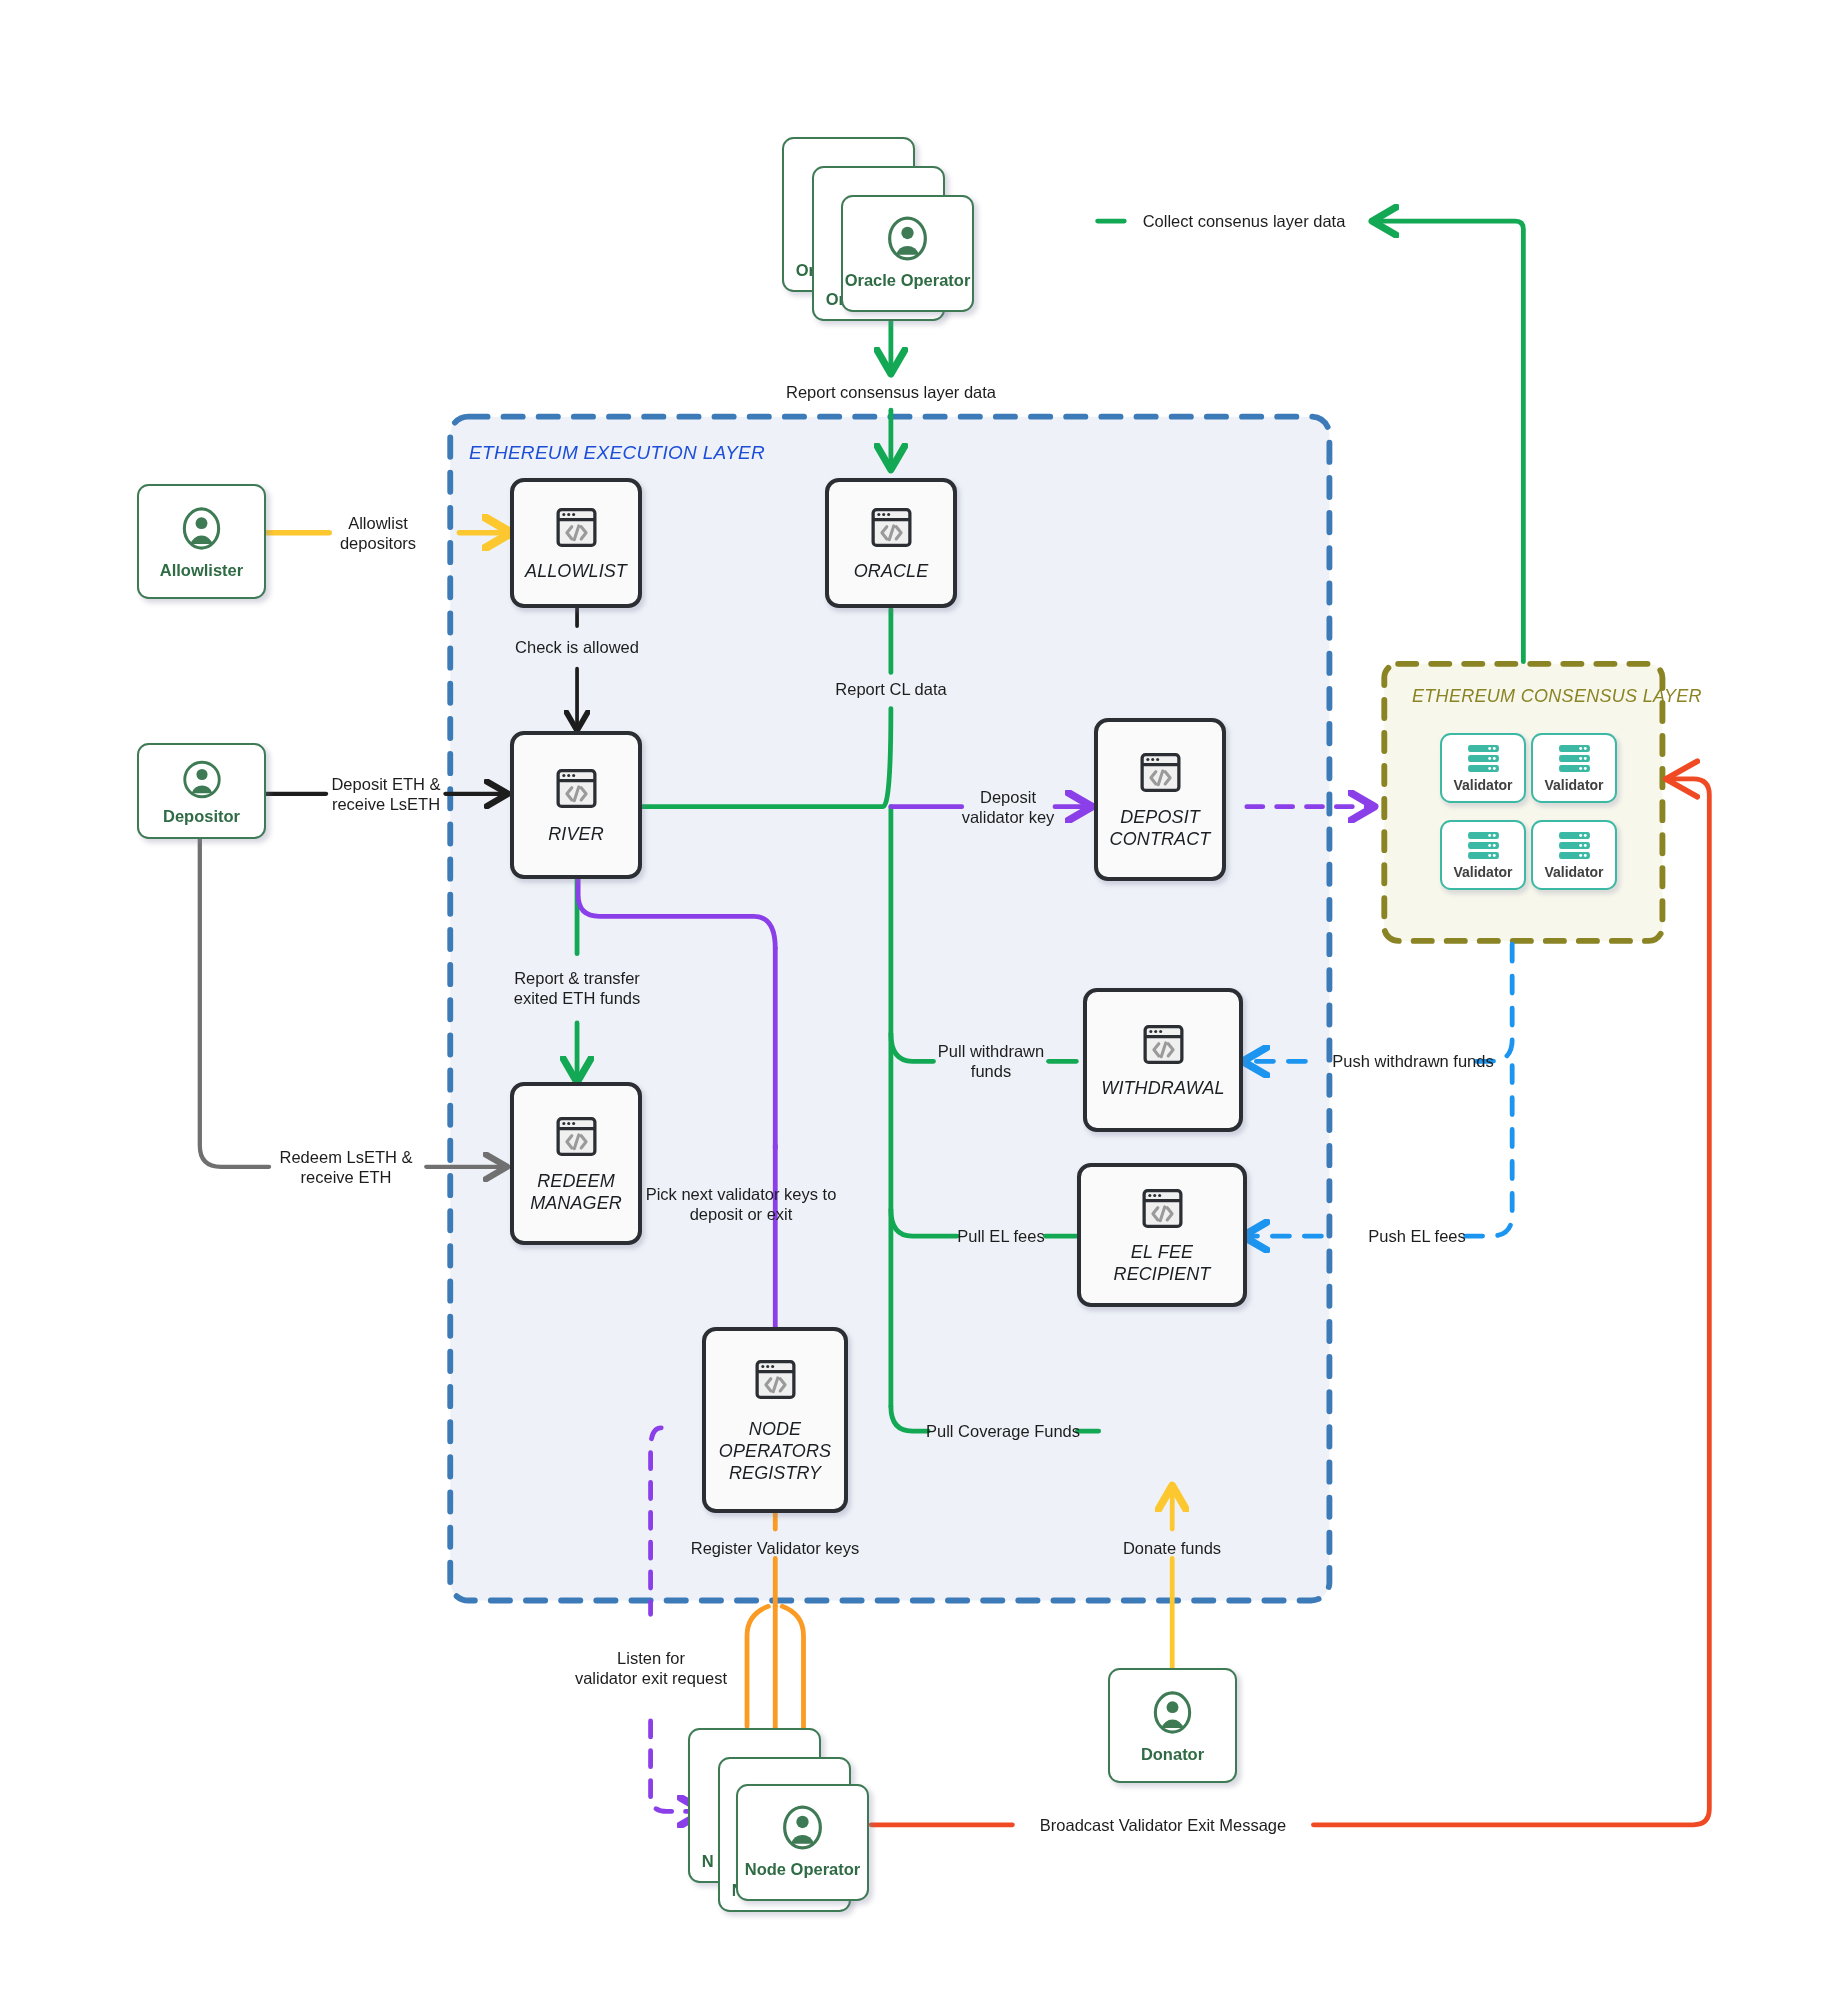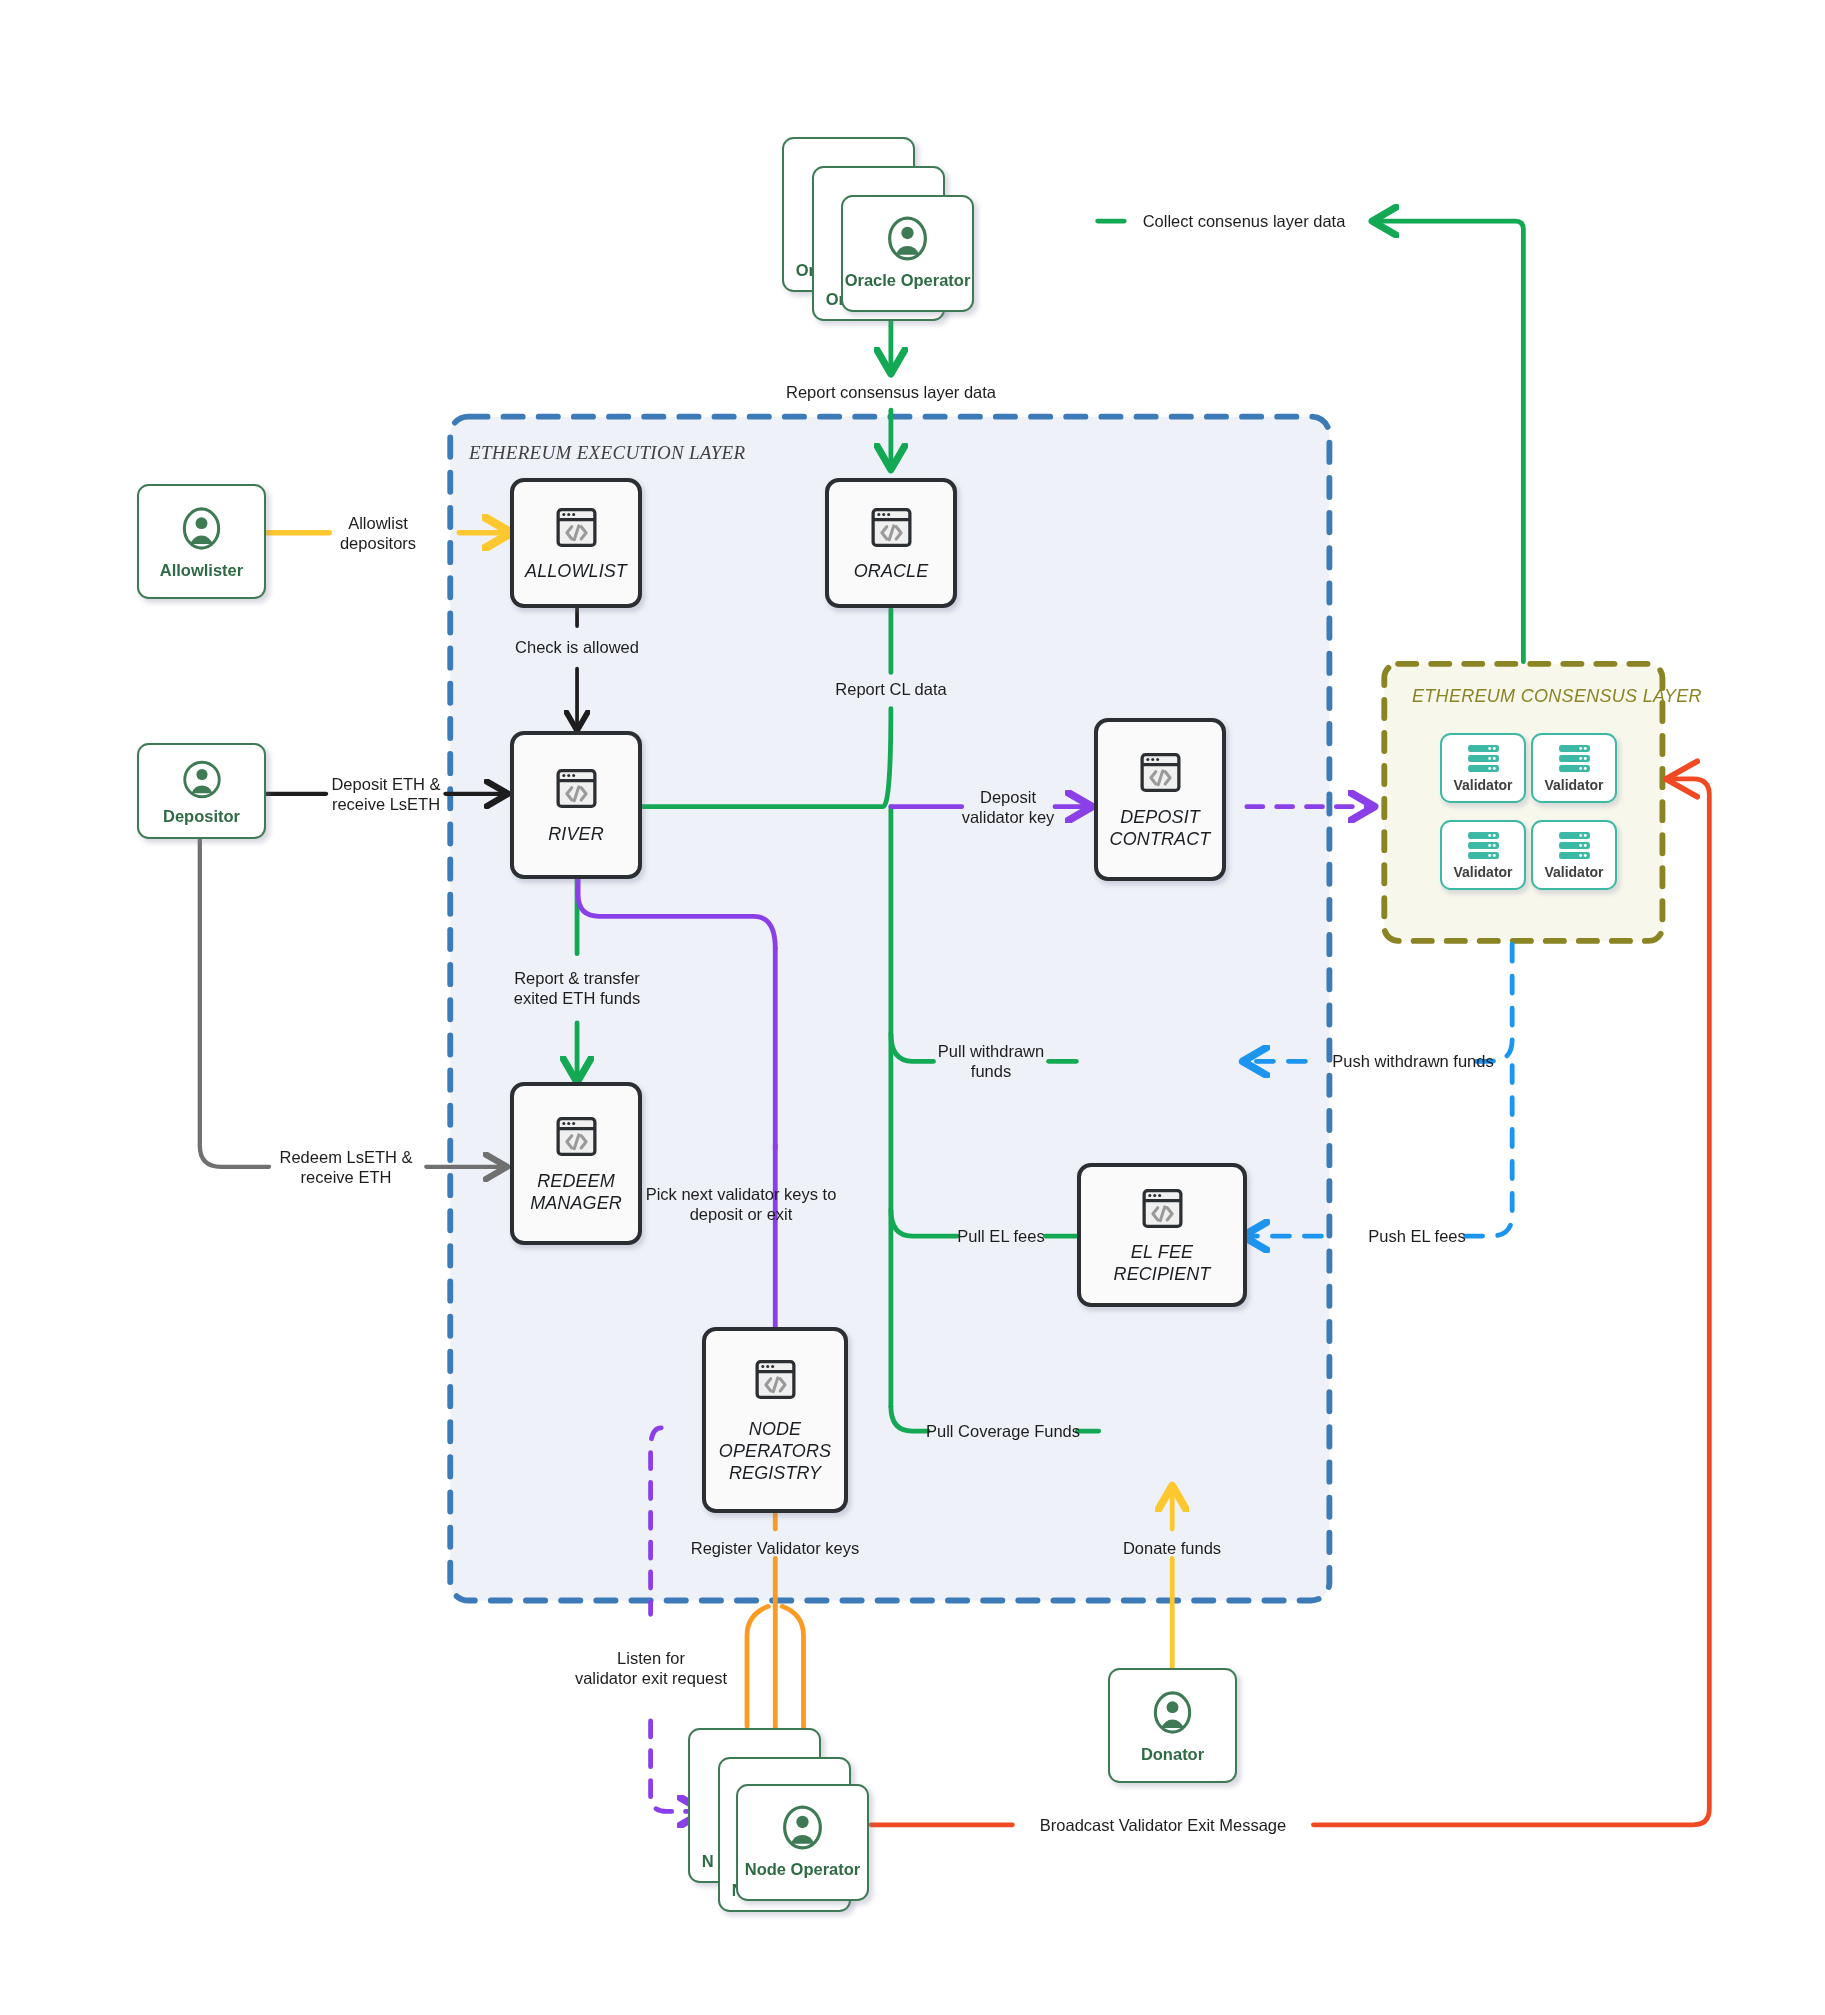--- a/index.html
+++ b/index.html
@@ -23,21 +23,21 @@
   .actor.ghost .aname{overflow:hidden;white-space:nowrap;width:100%;
          text-align:left;padding-left:11.7px;box-sizing:border-box;}
 
   
   .validator{background:#ffffff;border:2.7px solid #3cb9a4;border-radius:10.7px;
          box-shadow:2.7px 3.2px 4.3px rgba(130,130,160,.25);}
   .validator .vname{color:#404040;font-weight:bold;font-size:14px;}
 
   
   .grouplabel{position:absolute;font-style:italic;font-weight:normal;white-space:nowrap;}
-  #el-label{color:#404040;font-size:19px;letter-spacing:0.3px;font-family:Liberation Serif, serif;}
+  #el-label{color:#1d4ed8;font-size:19px;letter-spacing:0.3px;}
   #cl-label{color:#8a8424;font-size:18px;letter-spacing:0.3px;}
 
   
   .elabel{position:absolute;color:#1d1d1d;font-size:16.5px;line-height:1.22;
           text-align:center;white-space:pre;transform:translate(-50%,-50%);}
 
   .icon{display:block;}
 </style>
 </head>
 <body>
@@ -247,20 +247,31 @@
       <path d="M3 8.1 H21" stroke="#2b2f33" stroke-width="1.6"></path>
       <circle cx="5.8" cy="5.6" r="0.75" fill="#2b2f33"></circle>
       <circle cx="8.2" cy="5.6" r="0.75" fill="#2b2f33"></circle>
       <circle cx="10.6" cy="5.6" r="0.75" fill="#2b2f33"></circle>
       <path d="M9.7 11.6 L7.3 14.6 L9.7 17.6 M14.3 11.6 L16.7 14.6 L14.3 17.6 M13.1 11.2 L10.9 18" fill="none" stroke="#9a9a9a" stroke-width="1.5" stroke-linecap="round" stroke-linejoin="round"></path>
     </svg>
     <div class="cname" style="margin-top:9.6px;">DEPOSIT
 CONTRACT</div>
   </div>
 
+  <div class="node contract" style="left:1083px;top:988px;width:160px;height:144px;">
+    <svg class="icon" width="49" height="49" viewBox="0 0 24 24">
+      <rect x="3" y="3.2" width="18" height="17.6" rx="1.7" fill="#f0f0f0" stroke="#2b2f33" stroke-width="1.6"></rect>
+      <path d="M3 8.1 H21" stroke="#2b2f33" stroke-width="1.6"></path>
+      <circle cx="5.8" cy="5.6" r="0.75" fill="#2b2f33"></circle>
+      <circle cx="8.2" cy="5.6" r="0.75" fill="#2b2f33"></circle>
+      <circle cx="10.6" cy="5.6" r="0.75" fill="#2b2f33"></circle>
+      <path d="M9.7 11.6 L7.3 14.6 L9.7 17.6 M14.3 11.6 L16.7 14.6 L14.3 17.6 M13.1 11.2 L10.9 18" fill="none" stroke="#9a9a9a" stroke-width="1.5" stroke-linecap="round" stroke-linejoin="round"></path>
+    </svg>
+    <div class="cname" style="margin-top:9.6px;">WITHDRAWAL</div>
+  </div>
 
   <div class="node contract" style="left:1077px;top:1163px;width:170px;height:144px;">
     <svg class="icon" width="49" height="49" viewBox="0 0 24 24">
       <rect x="3" y="3.2" width="18" height="17.6" rx="1.7" fill="#f0f0f0" stroke="#2b2f33" stroke-width="1.6"></rect>
       <path d="M3 8.1 H21" stroke="#2b2f33" stroke-width="1.6"></path>
       <circle cx="5.8" cy="5.6" r="0.75" fill="#2b2f33"></circle>
       <circle cx="8.2" cy="5.6" r="0.75" fill="#2b2f33"></circle>
       <circle cx="10.6" cy="5.6" r="0.75" fill="#2b2f33"></circle>
       <path d="M9.7 11.6 L7.3 14.6 L9.7 17.6 M14.3 11.6 L16.7 14.6 L14.3 17.6 M13.1 11.2 L10.9 18" fill="none" stroke="#9a9a9a" stroke-width="1.5" stroke-linecap="round" stroke-linejoin="round"></path>
     </svg>

